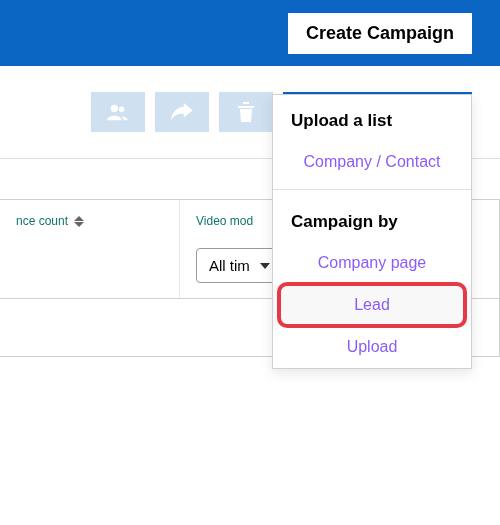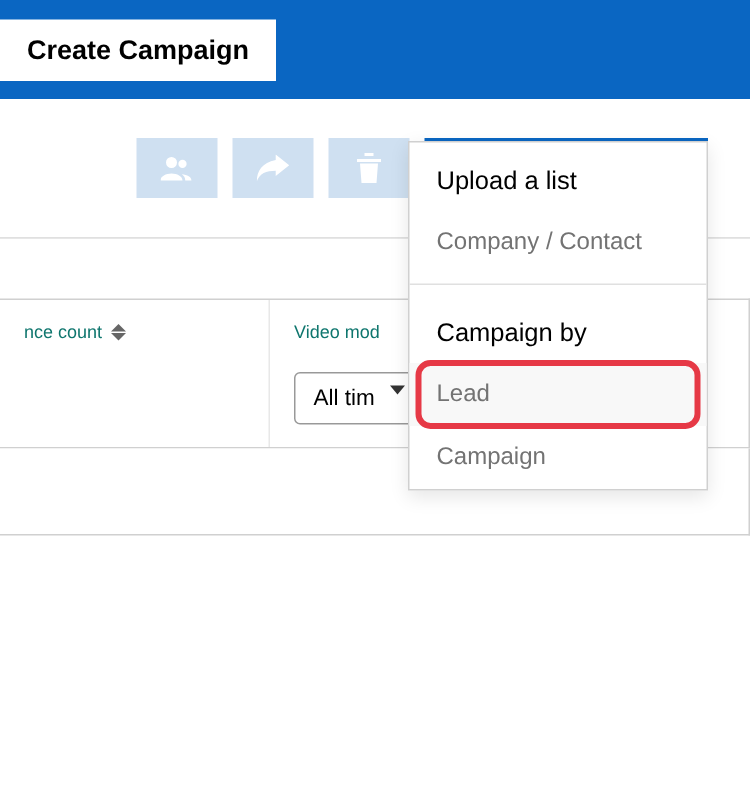--- a/index.html
+++ b/index.html
@@ -8,20 +8,21 @@
       background: #fff;
       width: 500px;
       height: 525px;
       overflow: hidden;
       position: relative;
     }
     .header-bar {
       background: #0a66c2;
       height: 66px;
       display: flex;
+      justify-content: flex-end;
       align-items: center;
       padding-right: 28px;
     }
     .create-campaign-btn {
       background: #fff;
       color: #000;
       border: none;
       padding: 10px 18px;
       font-size: 18px;
       font-weight: 600;
@@ -112,20 +113,21 @@
     }
     .sort-up { border-bottom: 5px solid #666; }
     .sort-down { border-top: 5px solid #666; }
     .filter-select {
       margin-top: 20px;
       border: 1px solid #999;
       border-radius: 4px;
       padding: 8px 30px 8px 12px;
       font-size: 15px;
       display: inline-flex;
+      align-items: center;
       gap: 8px;
       width: fit-content;
       cursor: pointer;
       background: #fff;
       position: relative;
     }
     .filter-caret {
       width: 0; height: 0;
       border-left: 5px solid transparent;
       border-right: 5px solid transparent;
@@ -146,29 +148,30 @@
       right: 28px;
       width: 200px;
       background: #fff;
       border: 1px solid #d0d0d0;
       box-shadow: 0 4px 12px rgba(0,0,0,0.1);
       z-index: 100;
     }
     .dropdown-section-header {
       padding: 16px 18px 10px 18px;
       font-size: 17px;
-      font-weight: 400;
+      font-weight: 700;
       color: #000;
     }
     .dropdown-item {
       padding: 12px 18px;
       font-size: 16px;
-      color: #737373;
-      cursor: pointer;
-      position: relative;
+      color: #8b5cf6;
+      cursor: pointer;
+      position: relative;
+      text-align: center;
     }
     .dropdown-divider {
       height: 1px;
       background: #e0e0e0;
       margin: 6px 0;
     }
     .highlight-ring {
       position: absolute;
       border: 4px solid #e63946;
       border-radius: 10px;
@@ -231,18 +234,19 @@
     </div>
   </div>
   <div class="table-row-empty"></div>
 </div>
 
 <div class="dropdown-menu">
   <div class="dropdown-section-header">Upload a list</div>
   <div class="dropdown-item">Company / Contact</div>
   <div class="dropdown-divider"></div>
   <div class="dropdown-section-header">Campaign by</div>
+  <div class="dropdown-item">Company page</div>
   <div class="dropdown-item video-item">
     <span>Lead</span>
     <span class="highlight-ring"></span>
   </div>
-  <div class="dropdown-item">Campaign</div>
+  <div class="dropdown-item">Upload</div>
 </div>
 
 </body></html>

